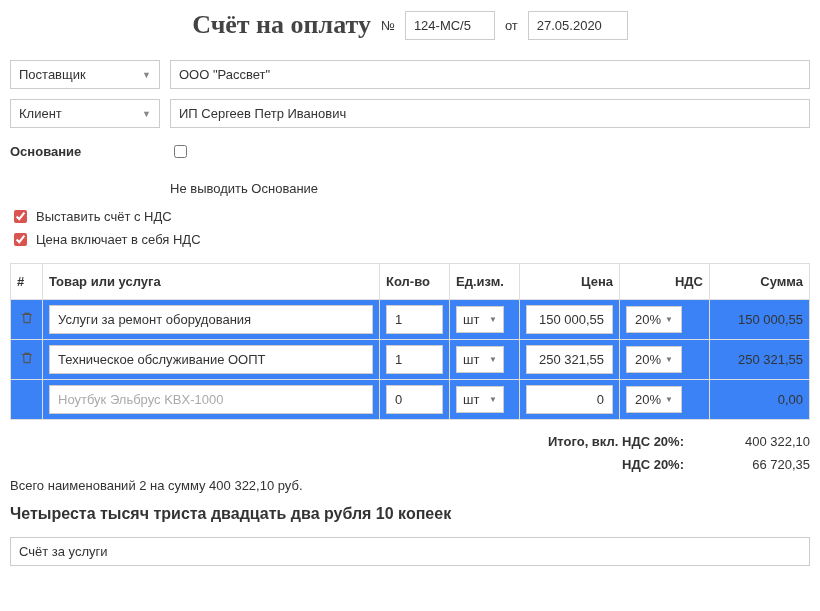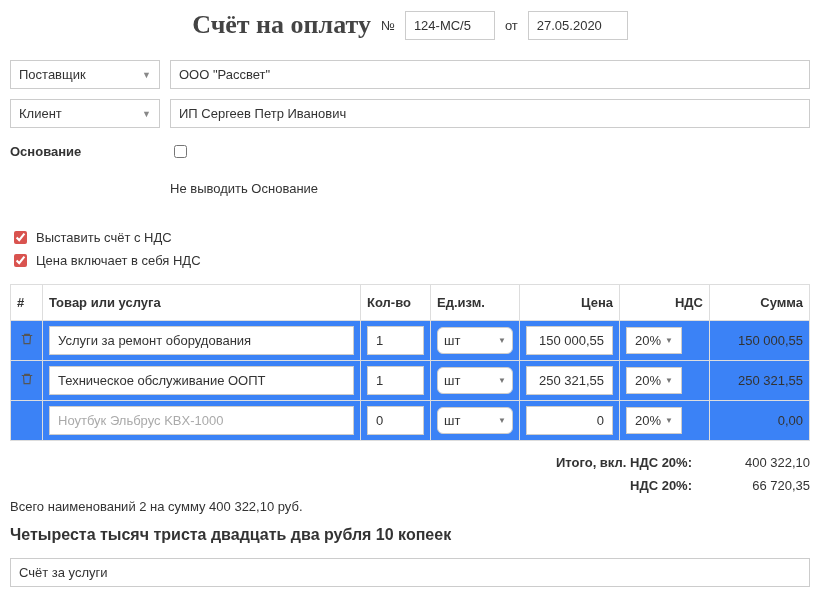--- a/index.html
+++ b/index.html
@@ -45,21 +45,21 @@
     justify-content: space-between;
     align-items: center;
     background: #fff;
     cursor: pointer;
   }
   .dropdown-select .caret {
     font-size: 9px;
     color: #888;
   }
   .full-input { flex: 1; }
-  .basis-row { display: flex; gap: 10px; margin-top: 10px; margin-bottom: 32px; }
+  .basis-row { display: flex; gap: 10px; margin-top: 10px; margin-bottom: 11px; }
   .basis-label { width: 150px; font-weight: bold; padding-top: 6px; }
   .basis-textarea {
     flex: 1;
     height: 50px;
     resize: both;
   }
   .checkbox-side {
     display: flex;
     align-items: flex-start;
     gap: 20px;
@@ -112,37 +112,37 @@
   .unit-select, .vat-select {
     display: flex;
     align-items: center;
     justify-content: space-between;
     border: 1px solid #ccc;
     padding: 5px 6px;
     font-size: 13px;
     cursor: pointer;
     background: #fff;
   }
-  .unit-select { width: 76px; border-radius: 6px; }
+  .unit-select { width: 48px; }
   .vat-select { width: 56px; justify-content: center; }
   .caret-sm { font-size: 8px; color: #777; margin-left: 4px; }
   .trash {
     width: 14px; height: 14px;
     display: inline-block;
     cursor: pointer;
   }
   .totals {
     margin-top: 14px;
     display: flex;
     flex-direction: column;
     align-items: flex-end;
     gap: 8px;
     font-size: 13px;
   }
-  .totals-row { display: flex; gap: 28px; }
+  .totals-row { display: flex; gap: 36px; }
   .totals-row .lbl { font-weight: bold; }
   .totals-row .val { width: 90px; text-align: right; }
   .summary-line { margin-top: 6px; font-size: 13px; }
   .summary-words { margin-top: 12px; font-weight: bold; font-size: 16px; }
   .bottom-input {
     margin-top: 14px;
     width: 100%;
   }
   ::placeholder { color: #aaa; }
 </style>

